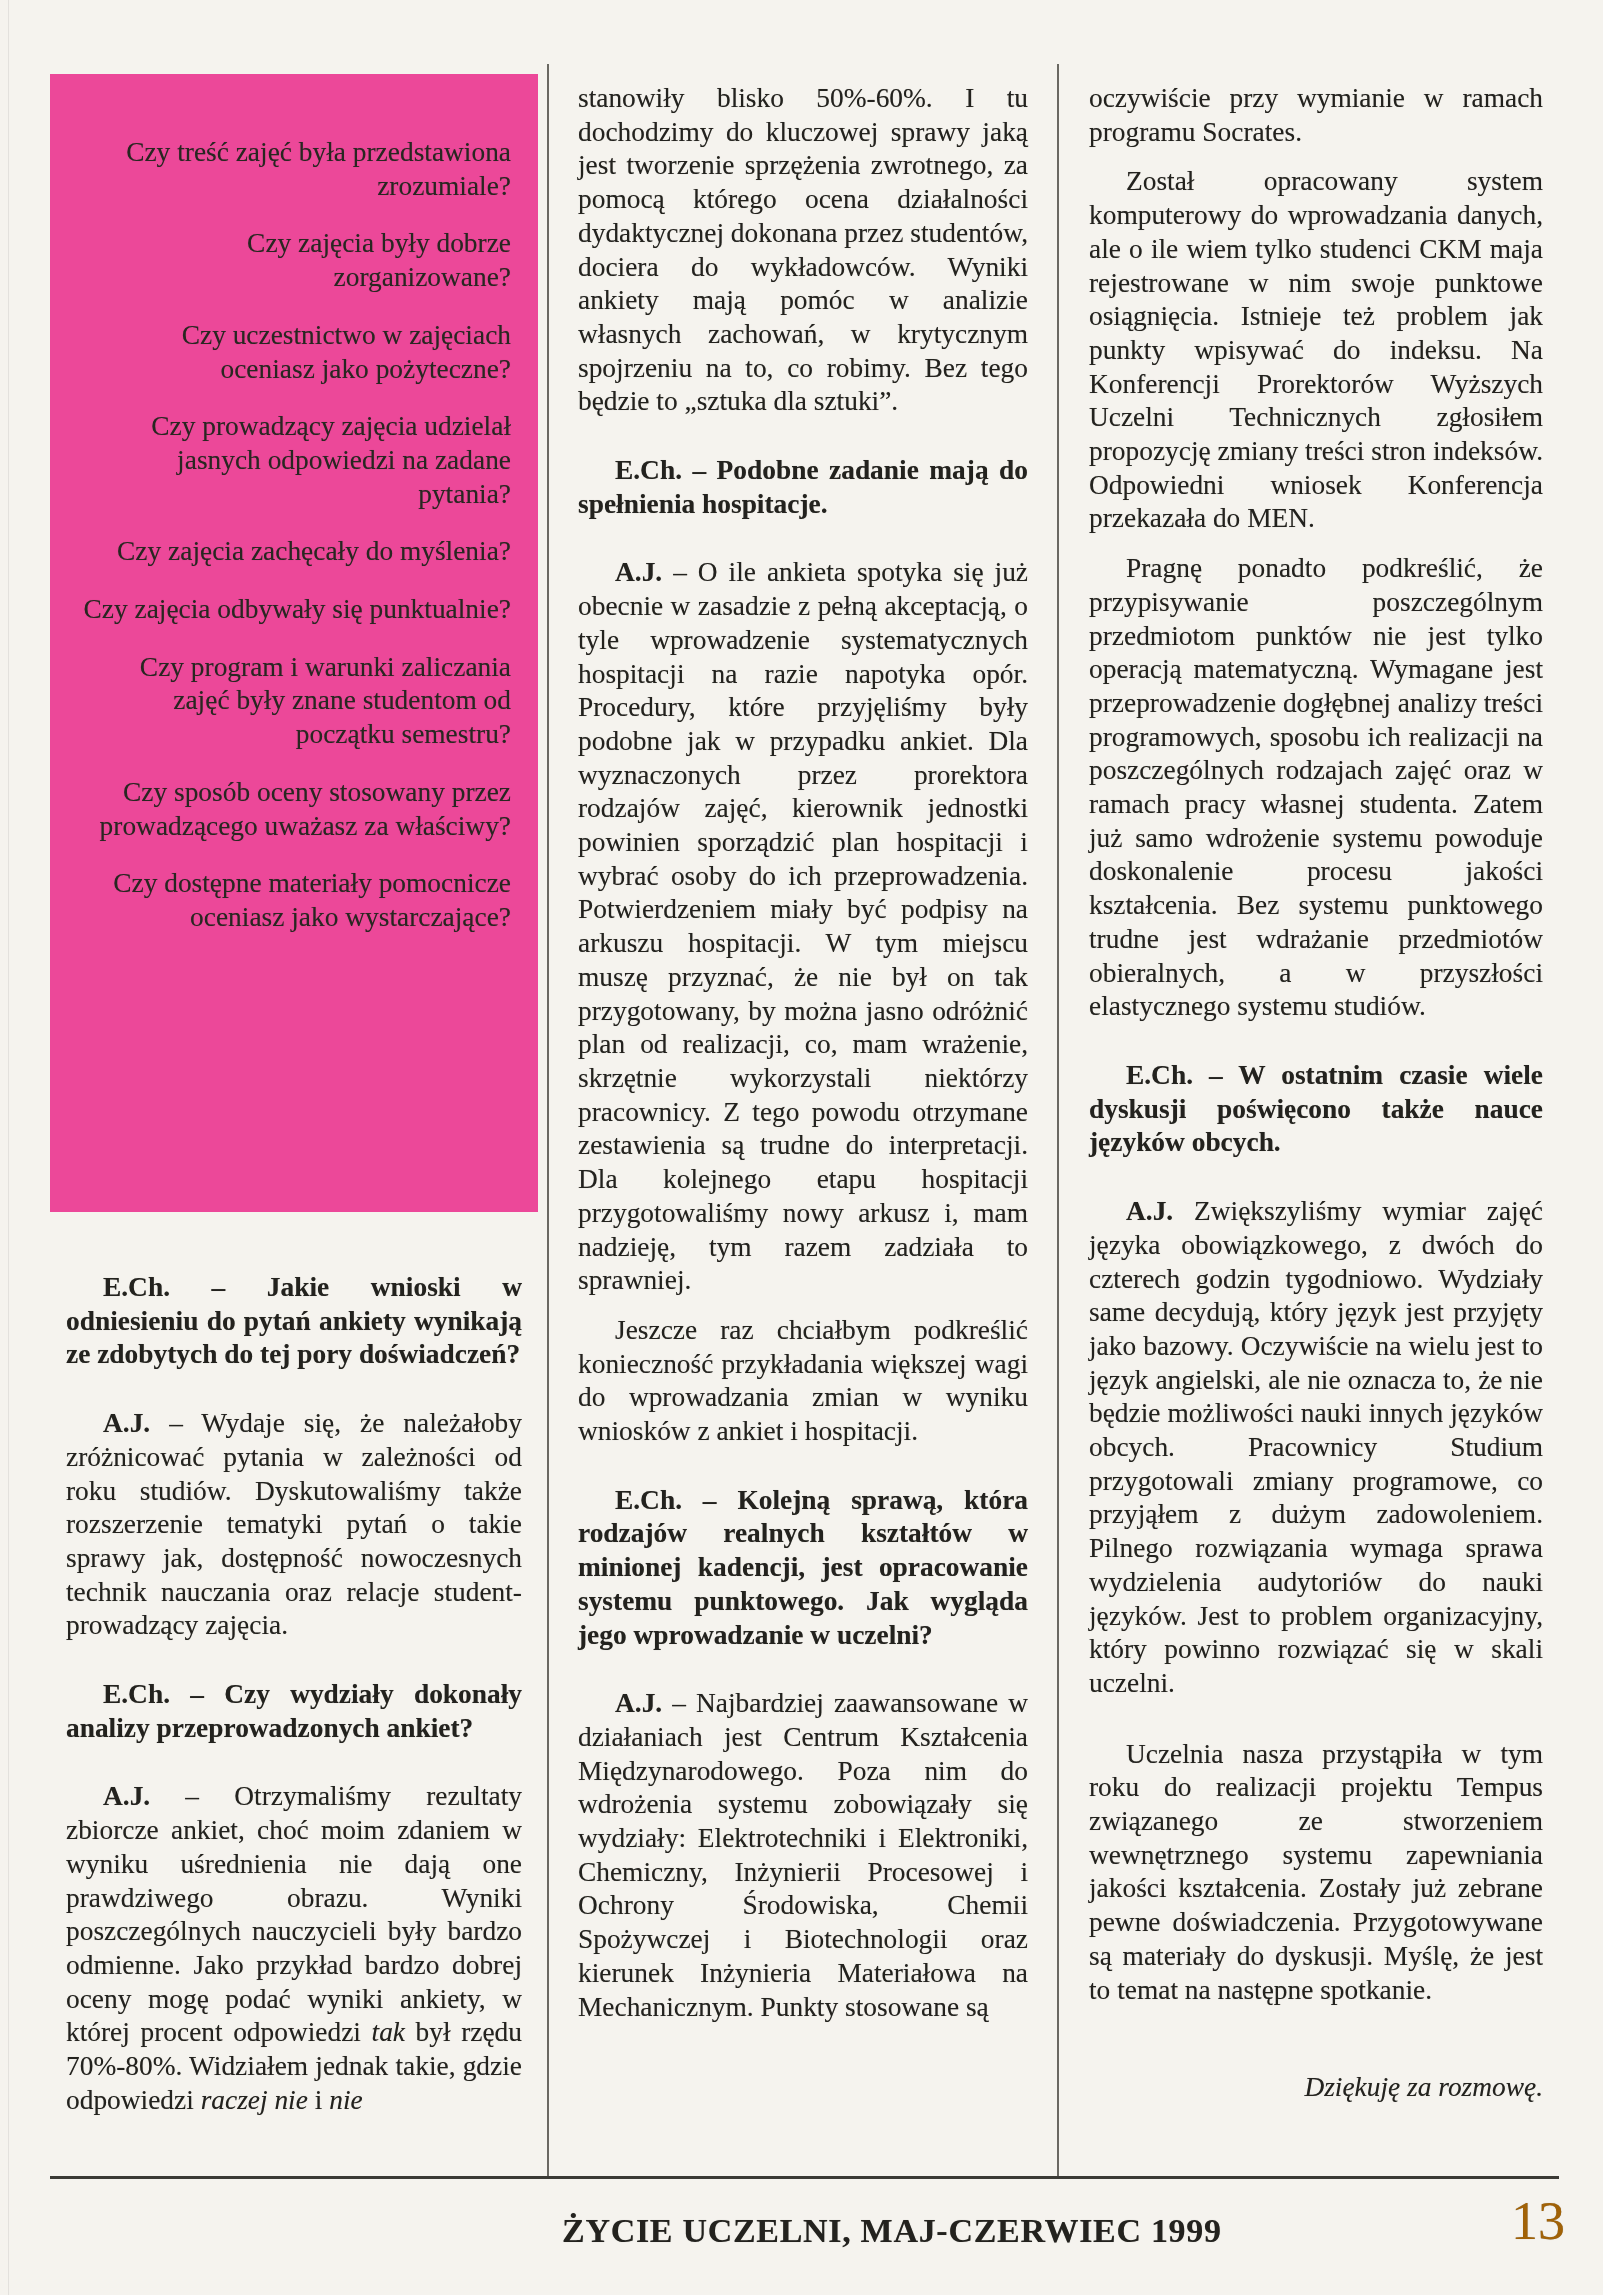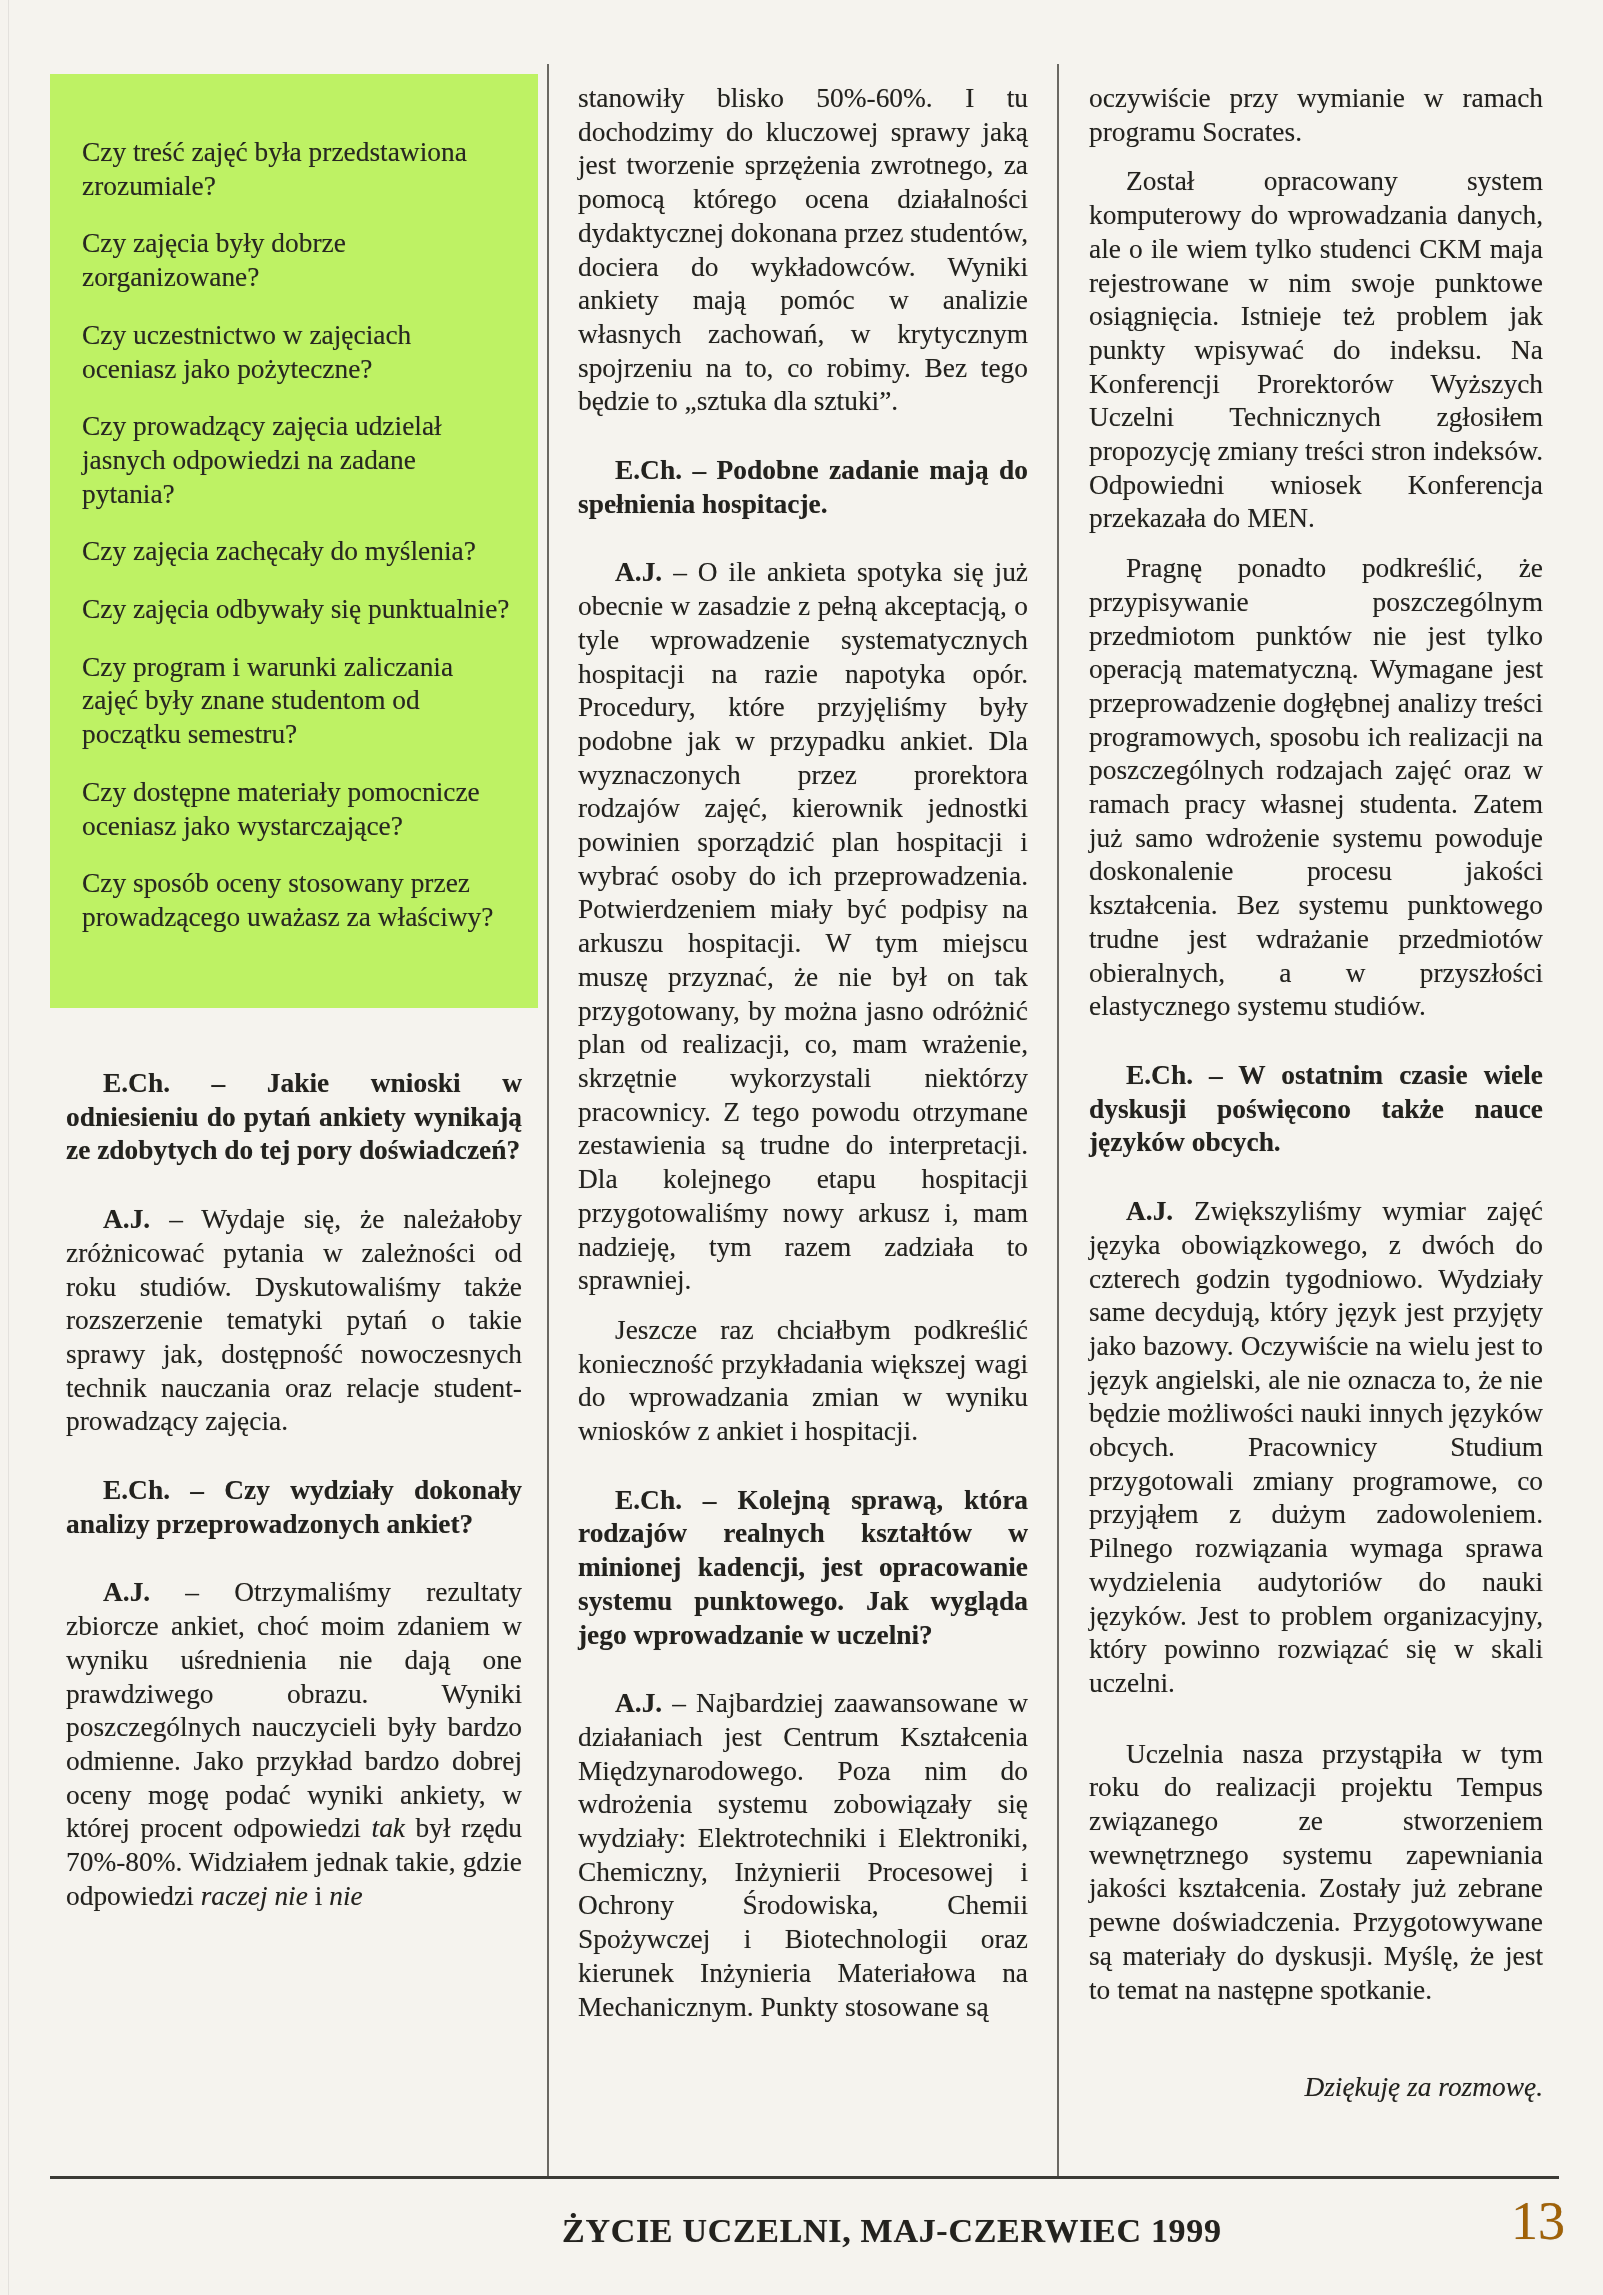--- a/index.html
+++ b/index.html
@@ -46,27 +46,27 @@
   .col p.noindent { text-indent: 0; }
 
   .heading {
     font-weight: 700;
     margin-top: 35px !important;
     margin-bottom: 35px !important;
   }
   .lead { font-weight: 700; }
 
   .survey-box {
-    background: #bef264;
+    background: #ec4899;
     box-sizing: border-box;
-    height: 934px;
+    height: 1138px;
     overflow: hidden;
     padding: 62px 27px 13.4px 32px;
     margin: 0 0 59px 0;
-    text-align: left;
+    text-align: right;
     color: #282721;
   }
   .survey-box p {
     margin: 0 0 24px 0;
     text-indent: 0;
   }
 
   .para-spaced { margin-top: 37px !important; }
 
   .closing {
@@ -123,22 +123,22 @@
 
   <div class="col col1">
     <div class="survey-box">
       <p>Czy treść zajęć była przedstawiona zrozumiale?</p>
       <p>Czy zajęcia były dobrze zorganizowane?</p>
       <p>Czy uczestnictwo w zajęciach oceniasz jako pożyteczne?</p>
       <p>Czy prowadzący zajęcia udzielał jasnych odpowiedzi na zadane pytania?</p>
       <p>Czy zajęcia zachęcały do myślenia?</p>
       <p>Czy zajęcia odbywały się punktualnie?</p>
       <p>Czy program i warunki zaliczania zajęć były znane studentom od początku semestru?</p>
+      <p>Czy sposób oceny stosowany przez prowadzącego uważasz za właściwy?</p>
       <p>Czy dostępne materiały pomocnicze oceniasz jako wystarczające?</p>
-      <p>Czy sposób oceny stosowany przez prowadzącego uważasz za właściwy?</p>
     </div>
     <p class="heading">E.Ch. – Jakie wnioski w odniesieniu do pytań ankiety wynikają ze zdobytych do tej pory doświadczeń?</p>
     <p><span class="lead">A.J.</span><span> – Wydaje się, że należałoby zróżnicować pytania w zależności od roku studiów. Dyskutowaliśmy także rozszerzenie tematyki pytań o takie sprawy jak, dostępność nowoczesnych technik nauczania oraz relacje student-prowadzący zajęcia.</span></p>
     <p class="heading">E.Ch. – Czy wydziały dokonały analizy przeprowadzonych ankiet?</p>
     <p><span class="lead">A.J.</span><span> – Otrzymaliśmy rezultaty zbiorcze ankiet, choć moim zdaniem w wyniku uśrednienia nie dają one prawdziwego obrazu. Wyniki poszczególnych nauczycieli były bardzo odmienne. Jako przykład bardzo dobrej oceny mogę podać wyniki ankiety, w której procent odpowiedzi </span><i>tak</i><span> był rzędu 70%-80%. Widziałem jednak takie, gdzie odpowiedzi </span><i>raczej nie</i><span> i </span><i>nie</i></p>
   </div>
 
   <div class="divider d1"></div>
 
   <div class="col col2">

